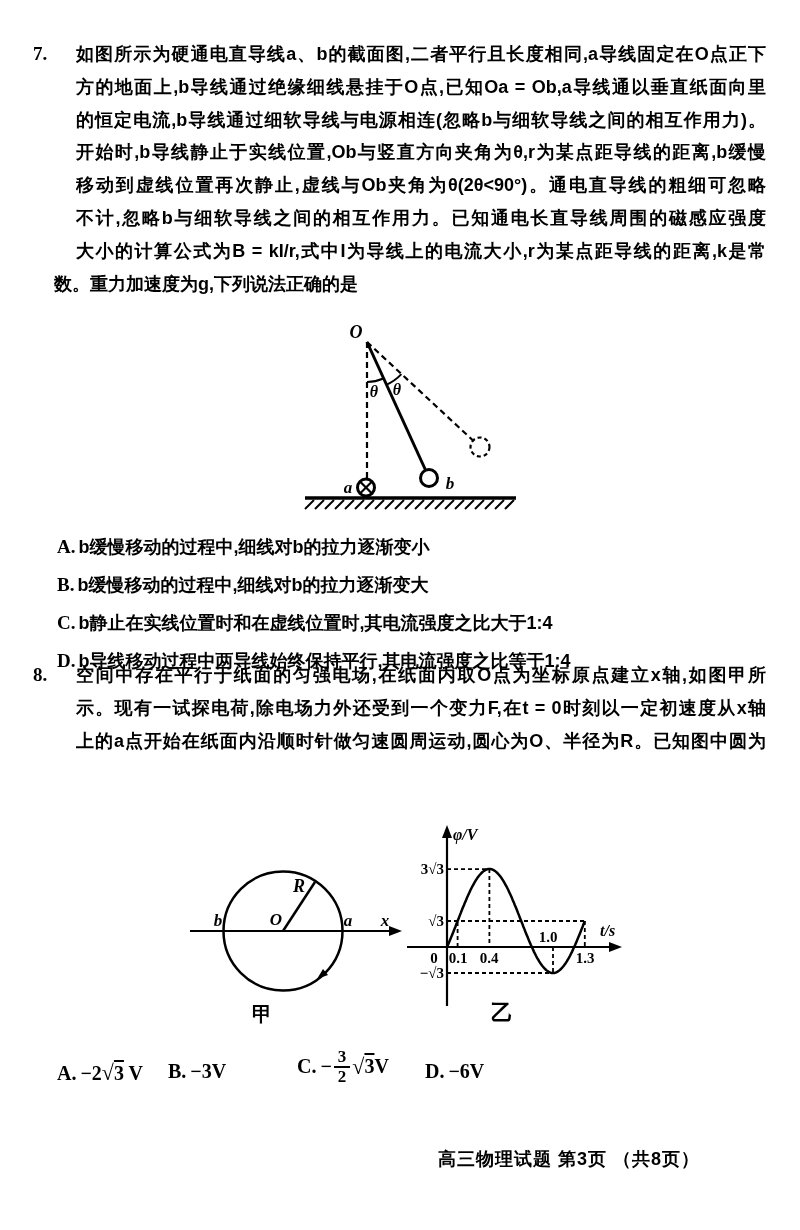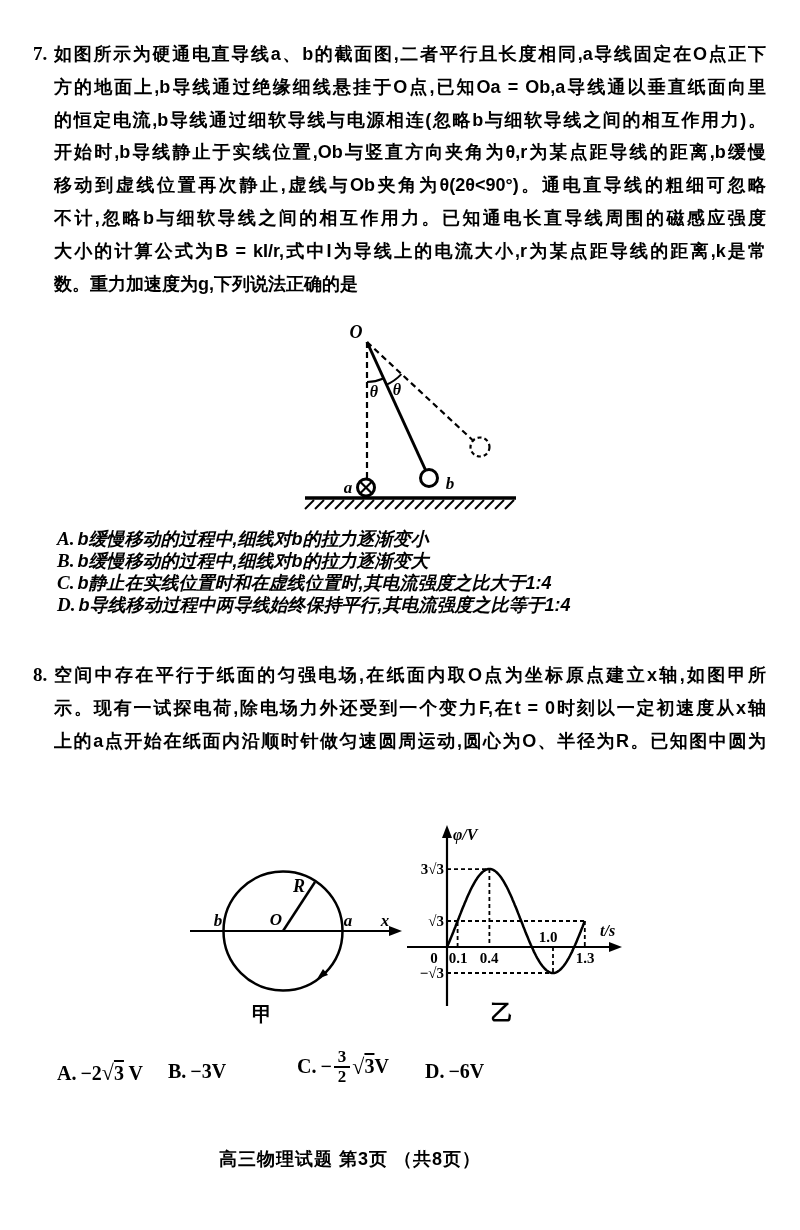--- a/index.html
+++ b/index.html
@@ -1,35 +1,35 @@
 <!DOCTYPE html>
 <html><head>
 <meta charset="utf-8">
 <style>
   html,body{margin:0;padding:0;background:#fff;}
   #page{position:relative;width:800px;height:1230px;background:#ffffff;color:#000;
         font-family:"Liberation Sans",sans-serif;font-weight:700;overflow:hidden;}
   .question{position:absolute;width:712px;font-size:18px;line-height:32.8px;}
   .qnum{position:absolute;left:-21px;top:0;font-family:"Liberation Serif",serif;font-size:19px;}
   .qline{height:32.8px;overflow:hidden;}
-  .jline{text-align:justify;text-align-last:justify;text-justify:inter-character;}
-  .optlist{position:absolute;font-size:18px;line-height:21px;font-style:italic;}
+  .jline{text-align:justify;text-align-last:justify;text-justify:inter-character;margin-left:22px;}
+  .optlist{position:absolute;font-size:18px;line-height:38px;}
   .optrow .optlabel{font-family:"Liberation Serif",serif;font-size:19px;margin-right:3px;}
   #q8-options{position:absolute;left:0;top:1040px;width:800px;height:70px;
               font-family:"Liberation Serif",serif;font-size:20px;padding-left:8px;}
   .opt8{position:absolute;top:20px;white-space:nowrap;}
   .opt8 .optlabel{margin-right:4px;}
   .opt8-c{top:8px;display:inline-flex;align-items:center;}
   .sqrt{font-size:22px;}
   .radicand{text-decoration:overline;text-decoration-thickness:2px;}
   .frac{display:inline-block;text-align:center;vertical-align:middle;line-height:1.05;
         font-size:17px;margin:0 2px;}
   .frac .num{display:block;border-bottom:2px solid #000;padding:0 4px;}
   .frac .den{display:block;}
-  #footer{position:absolute;left:0;top:1147px;width:700px;text-align:center;
+  #footer{position:absolute;left:0;top:1147px;width:700px;text-align:right;
           font-size:18px;letter-spacing:1px;}
   svg{position:absolute;overflow:visible;}
   svg .stroke{stroke:#000;fill:none;}
   svg .var-label{font-family:"Liberation Serif",serif;font-style:italic;font-weight:700;fill:#000;}
   svg .num-label{font-family:"Liberation Serif",serif;font-weight:700;fill:#000;}
   svg .cjk-label{font-family:"Liberation Sans",sans-serif;font-weight:700;fill:#000;}
   #guide-lines line{stroke:#000;stroke-width:1.8;stroke-dasharray:4 3;}
 </style>
 </head>
 <body>

